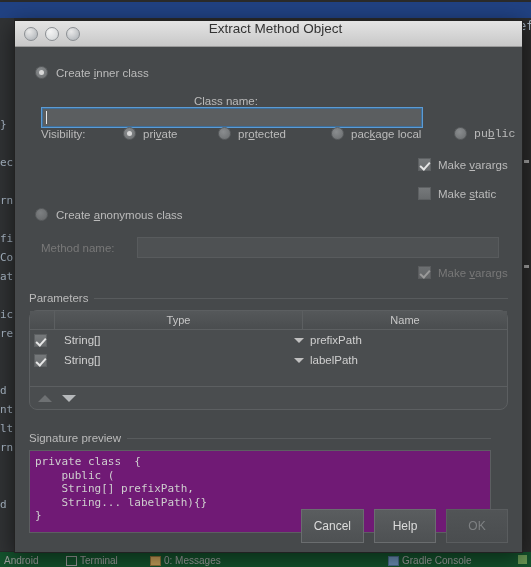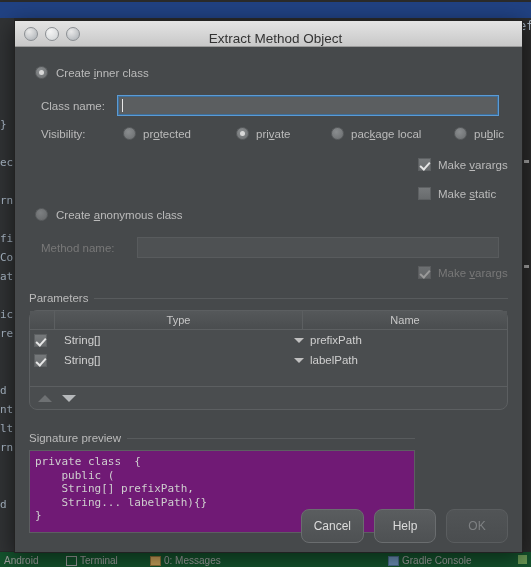--- a/index.html
+++ b/index.html
@@ -50,21 +50,21 @@
   .dialog{
     position:absolute;left:14px;top:20px;width:507px;height:531px;
     background:#46494b;
     border:1px solid #222;
     box-shadow:0 5px 22px rgba(0,0,0,.55);
   }
   .titlebar{
     height:25px;
     background:linear-gradient(#e4e4e4,#c8c8c8);
     border-bottom:1px solid #9a9a9a;
-    display:flex;align-items:flex-end;position:relative;padding-left:14px;
+    display:flex;align-items:flex-start;position:relative;padding-left:14px;
   }
   .lights{position:absolute;left:9px;top:6px;display:flex;gap:7px;}
   .light{width:12px;height:12px;border-radius:50%;
     background:radial-gradient(circle at 35% 30%,#e9e9e9,#a9aeb3);
     border:1px solid #8b8f93;}
   .light.mid{background:radial-gradient(circle at 35% 30%,#f4f4f4,#cfd2d4);}
   .title-text{
     width:100%;text-align:center;font-size:13.5px;color:#333;
   }
 
@@ -141,21 +141,21 @@
     font-family:"DejaVu Sans Mono","Liberation Mono",monospace;
     font-size:11px;line-height:13.5px;color:#cfcfcf;white-space:pre;
     padding:4px 5px;box-sizing:border-box;
   }
 
   
   .btns{position:absolute;right:14px;bottom:10px;display:flex;gap:10px;}
   .btn{
     min-width:62px;height:23px;padding:16px 12px;
     background:linear-gradient(#5a5d5f,#4e5153);
-    border:1px solid #6a6d6f;border-radius:8px;box-sizing:border-box;
+    border:1px solid #6a6d6f;border-radius:0;box-sizing:border-box;
     font-size:12px;color:#dcdcdc;display:flex;align-items:center;justify-content:center;
   }
   .btn.dis{color:#7e8183;border-color:#5a5d5f;background:linear-gradient(#515456,#4a4d4f);}
 </style>
 </head>
 <body>
 
 <div class="ide">
   <div class="editor-line">
     <span>    String nextLabel = prefixPath == <span class="kw">null</span> ? labelPath[0] : labelPath[prefixP</span>
@@ -222,44 +222,44 @@
     <div class="title-text">Extract Method Object</div>
   </div>
 
   <div class="body">
 
     <div class="row" style="position:absolute;left:20px;top:19px;gap:8px;">
       <span class="radio on"></span>
       <span class="lbl">Create <span class="u">i</span>nner class</span>
     </div>
 
-    <div class="row" style="position:absolute;left:26px;top:48px;">
+    <div class="row" style="position:absolute;left:26px;top:48px;flex-direction:column;">
       <span class="lbl" style="width:76px;">Class name:</span>
       <span class="field focus" style="width:382px;">
         <span class="caret"></span>
           <span></span>
       </span>
     </div>
 
     <div class="row" style="position:absolute;left:26px;top:80px;">
       <span class="lbl" style="width:82px;">Visibility:</span>
 
+      <span class="row" style="gap:7px;width:95px;">
+        <span class="radio on"></span>
+        <span class="lbl">pri<span class="u">v</span>ate</span>
+      </span>
       <span class="row" style="gap:7px;width:113px;">
         <span class="radio"></span>
         <span class="lbl">pr<span class="u">o</span>tected</span>
       </span>
-      <span class="row" style="gap:7px;width:95px;">
-        <span class="radio on"></span>
-        <span class="lbl">pri<span class="u">v</span>ate</span>
-      </span>
       <span class="row" style="gap:7px;width:123px;">
         <span class="radio"></span>
         <span class="lbl">pac<span class="u">k</span>age local</span>
       </span>
-      <span class="row" style="gap:7px;">
+      <span class="row" style="gap:7px;font-family:Liberation Mono, monospace;">
         <span class="radio"></span>
         <span class="lbl">pu<span class="u">b</span>lic</span>
       </span>
     </div>
 
     <div class="row" style="position:absolute;left:403px;top:111px;gap:7px;">
       <span class="cb on"></span>
       <span class="lbl">Make <span class="u">v</span>arargs</span>
     </div>
     <div class="row" style="position:absolute;left:403px;top:140px;gap:7px;">
@@ -317,21 +317,21 @@
 
         <div style="height:16px;"></div>
 
         <div class="tbl-foot">
           <span class="arrw up"></span>
           <span class="arrw down"></span>
         </div>
       </div>
     </div>
 
-    <div class="group" style="left:14px;top:385px;width:386px;">
+    <div class="group" style="left:14px;top:385px;width:462px;">
       <div class="group-head">
         <span class="gt">Signature preview</span>
         <span class="gl"></span>
       </div>
       <div class="sig" style="margin-top:6px;height:83px;">private class  {
     public (
     String[] prefixPath,
     String... labelPath){}
 }</div>
     </div>

